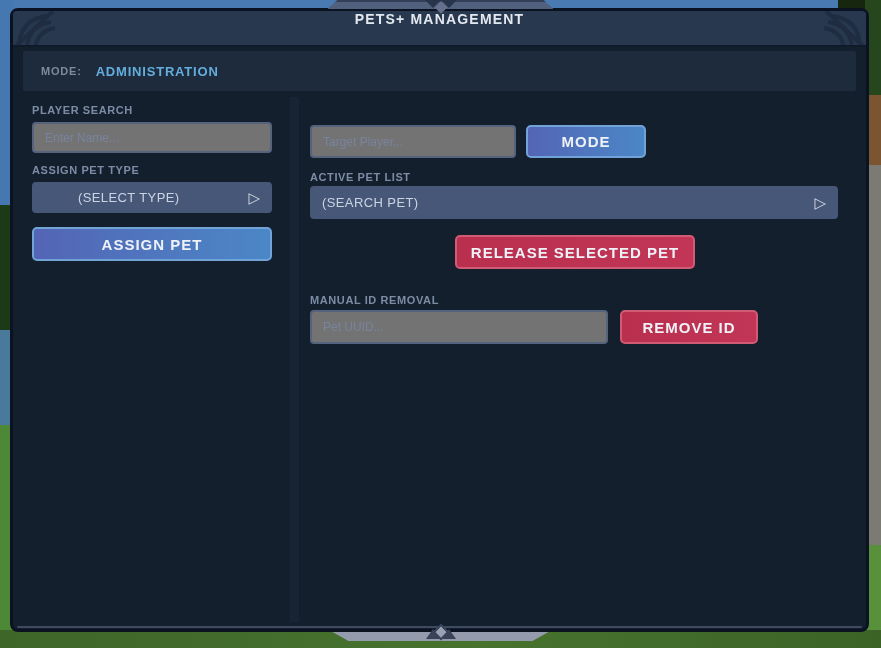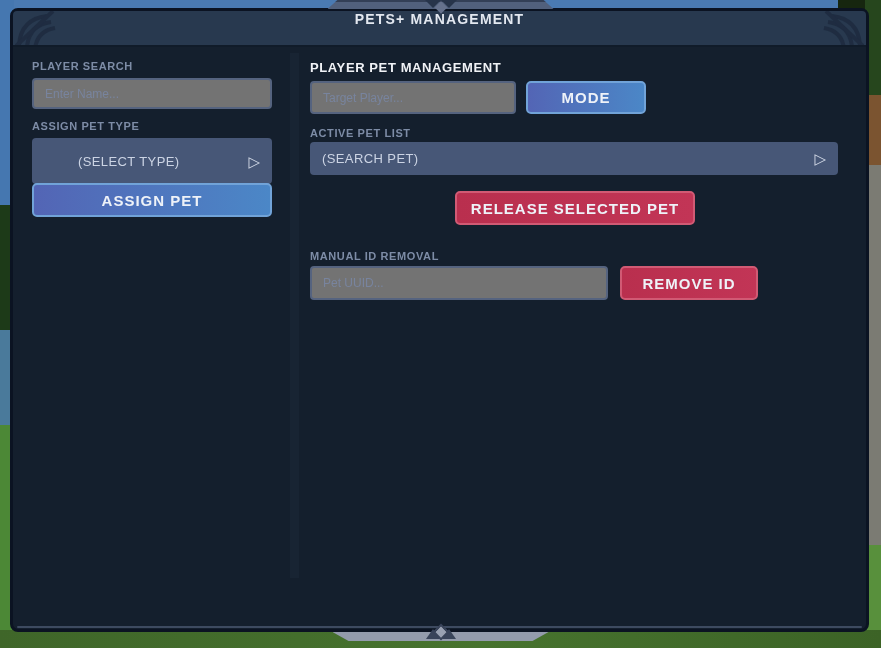--- a/index.html
+++ b/index.html
@@ -86,21 +86,21 @@
     justify-content:center; font-weight:bold; color:#eef2f8; cursor:pointer;
     letter-spacing:1px; font-size:15px;
     font-family:"Liberation Sans","DejaVu Sans",sans-serif; }
   .btn-blue { background:linear-gradient(90deg,#5365b5,#4b87c7); border:2px solid #71a3d8; }
   .btn-red  { background:linear-gradient(90deg,#b92f4e,#c23556); border:2px solid #d15a74; }
 
   
   .lbl-player-search { left:19px; top:13px; }
   .inp-player-search { left:19px; top:31px; width:240px; height:31px; }
   .lbl-assign-type   { left:19px; top:73px; }
-  .dd-pet-type       { left:19px; top:91px; width:240px; height:46px;padding-left:46px; }
+  .dd-pet-type       { left:19px; top:91px; width:240px; height:31px;padding-left:46px; }
   .btn-assign        { left:19px; top:136px; width:240px; height:34px; }
 
   
   .hd-pet-mgmt   { left:297px; top:13px; }
   .inp-target    { left:297px; top:34px; width:206px; height:33px; }
   .btn-load      { left:513px; top:34px; width:120px; height:33px; }
   .lbl-pet-list  { left:297px; top:80px; }
   .dd-pet-list   { left:297px; top:95px; width:528px; height:33px; }
   .btn-release   { left:442px; top:144px; width:240px; height:34px; }
   .lbl-manual-id { left:297px; top:203px; }
@@ -137,34 +137,37 @@
       <g fill="none" stroke="#1e2c40" stroke-width="4">
         <path d="M4,34 Q6,8 32,5"></path>
         <path d="M12,36 Q14,14 36,11"></path>
         <path d="M20,38 Q22,20 40,17"></path>
         <path d="M0,36 L38,0"></path>
       </g>
     </svg>
     <span class="title">PETS+ MANAGEMENT</span>
   </div>
 
+  <div class="modebar">
+    <span class="mode-label">MODE:</span>
+    <span class="mode-value">ADMINISTRATION</span>
+  </div>
 
   <div class="content">
     <div class="col-divider"></div>
 
     <span class="field-label lbl-player-search">PLAYER SEARCH</span>
     <input class="text-input inp-player-search" placeholder="Enter Name..." style="">
     <span class="field-label lbl-assign-type">ASSIGN PET TYPE</span>
     <div class="dropdown dd-pet-type">
       <span class="dd-value">(SELECT TYPE)</span>
       <span class="dd-arrow">▷</span>
     </div>
     <div class="btn btn-blue btn-assign">ASSIGN PET</div>
 
-    <span class="section-heading hd-pet-mgmt">PLAYER PET MANAGEMENT</span>
     <input class="text-input inp-target" placeholder="Target Player..." style="">
     <div class="btn btn-blue btn-load">MODE</div>
 
     <span class="field-label lbl-pet-list">ACTIVE PET LIST</span>
     <div class="dropdown dd-pet-list">
       <span class="dd-value">(SEARCH PET)</span>
       <span class="dd-arrow">▷</span>
     </div>
     <div class="btn btn-red btn-release">RELEASE SELECTED PET</div>
 

